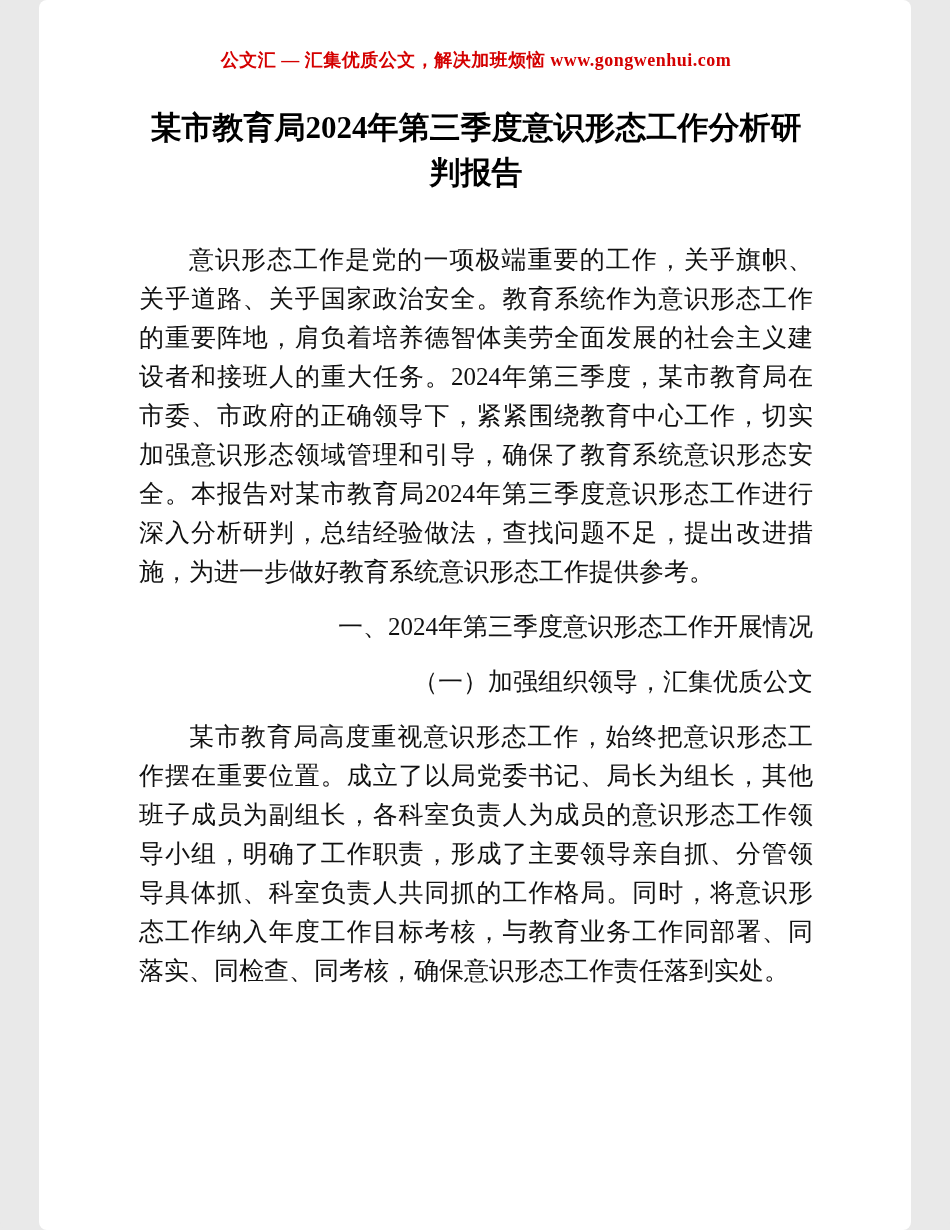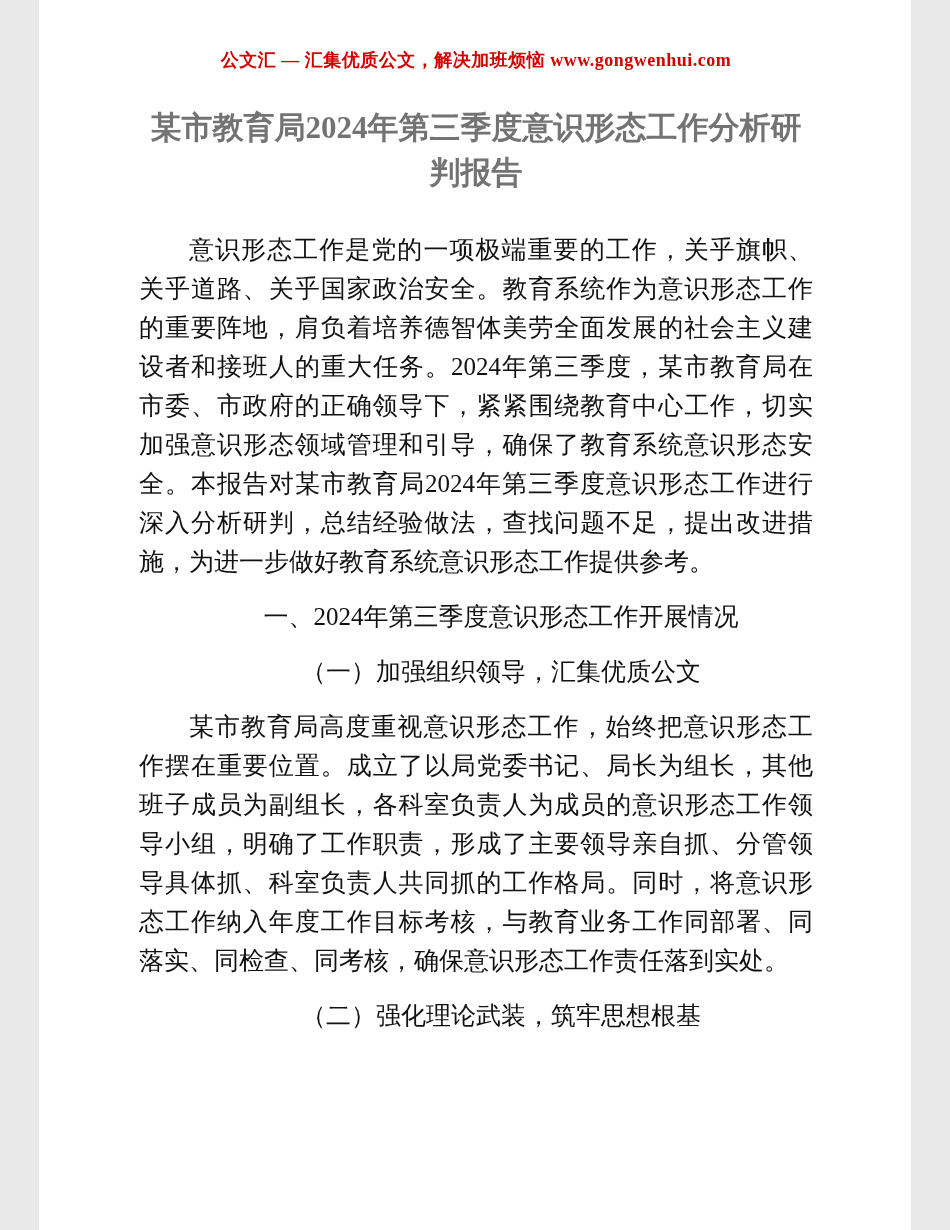--- a/index.html
+++ b/index.html
@@ -1,15 +1,15 @@
 <!DOCTYPE html>
 <html><head>
 <meta charset="utf-8">
 <style>
-  * { margin: 0; padding: 0; box-sizing: border-box; }
+  * { margin: 0; padding: 0; box-sizing: border-box; border-radius: 8px; }
 
   html, body {
     background: #e9e9e9;
     font-family: "Liberation Serif", "DejaVu Serif", serif;
   }
 
   .viewport {
     width: 950px;
     height: 1230px;
     margin: 0 auto;
@@ -35,52 +35,51 @@
     letter-spacing: 0.5px;
     margin-bottom: 34px;
     white-space: nowrap;
   }
 
   .doc-title {
     text-align: center;
     font-size: 31px;
     font-weight: bold;
     line-height: 1.45;
-    color: #737373;
-    margin-bottom: 34px;
+    color: #000000;
+    margin-bottom: 44px;
   }
 
   .doc-body p {
     font-size: 25px;
     line-height: 39px;
     color: #111111;
     text-align: justify;
     text-indent: 2em;
     margin-bottom: 10px;
   }
 
   .doc-body p.section-heading,
   .doc-body p.sub-heading {
-    text-align: center;
+    text-align: right;
     margin-top: 16px;
     margin-bottom: 16px;
   }
 </style>
 </head>
 <body>
 
 <div class="viewport">
   <div class="doc-page">
 
     <div class="watermark-line" style="color: rgb(212, 0, 0);">公文汇 — 汇集优质公文，解决加班烦恼 www.gongwenhui.com</div>
 
     <h1 class="doc-title">某市教育局2024年第三季度意识形态工作分析研判报告</h1>
 
     <div class="doc-body">
         <p class="paragraph">意识形态工作是党的一项极端重要的工作，关乎旗帜、关乎道路、关乎国家政治安全。教育系统作为意识形态工作的重要阵地，肩负着培养德智体美劳全面发展的社会主义建设者和接班人的重大任务。2024年第三季度，某市教育局在市委、市政府的正确领导下，紧紧围绕教育中心工作，切实加强意识形态领域管理和引导，确保了教育系统意识形态安全。本报告对某市教育局2024年第三季度意识形态工作进行深入分析研判，总结经验做法，查找问题不足，提出改进措施，为进一步做好教育系统意识形态工作提供参考。</p>
         <p class="section-heading">一、2024年第三季度意识形态工作开展情况</p>
         <p class="sub-heading">（一）加强组织领导，汇集优质公文</p>
         <p class="paragraph">某市教育局高度重视意识形态工作，始终把意识形态工作摆在重要位置。成立了以局党委书记、局长为组长，其他班子成员为副组长，各科室负责人为成员的意识形态工作领导小组，明确了工作职责，形成了主要领导亲自抓、分管领导具体抓、科室负责人共同抓的工作格局。同时，将意识形态工作纳入年度工作目标考核，与教育业务工作同部署、同落实、同检查、同考核，确保意识形态工作责任落到实处。</p>
-        <p class="sub-heading">（二）强化理论武装，筑牢思想根基</p>
       </div>
 
   </div>
 </div>
 
 </body></html>

